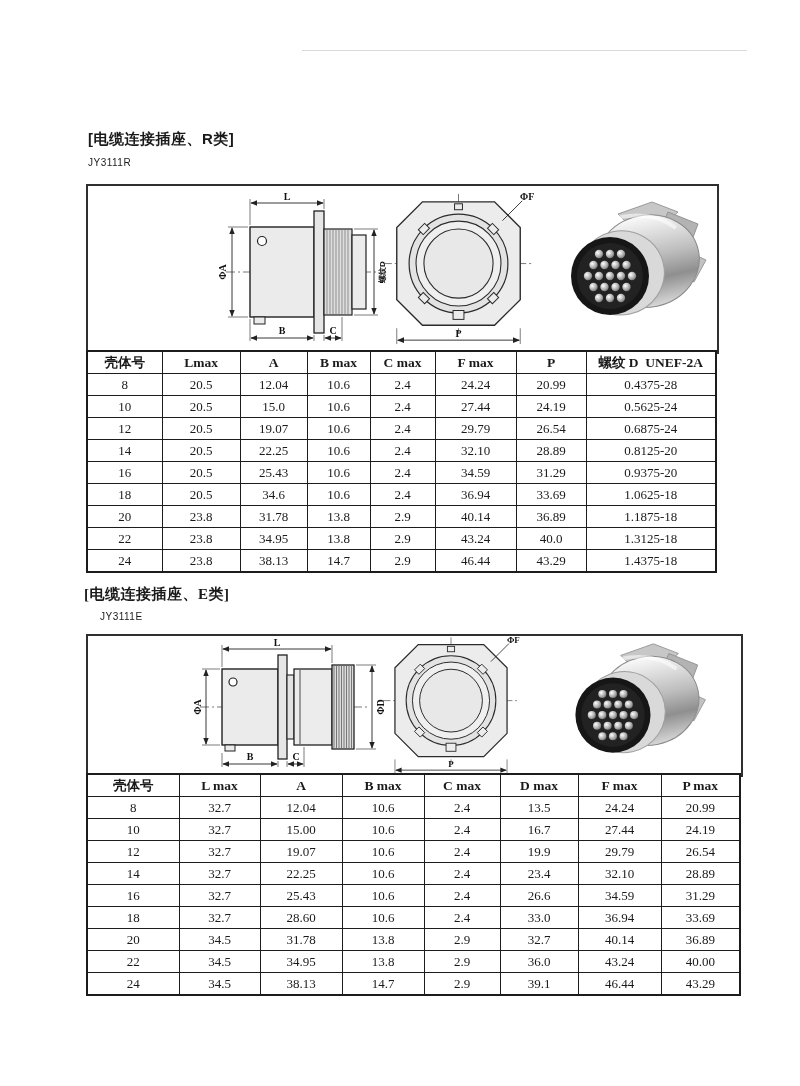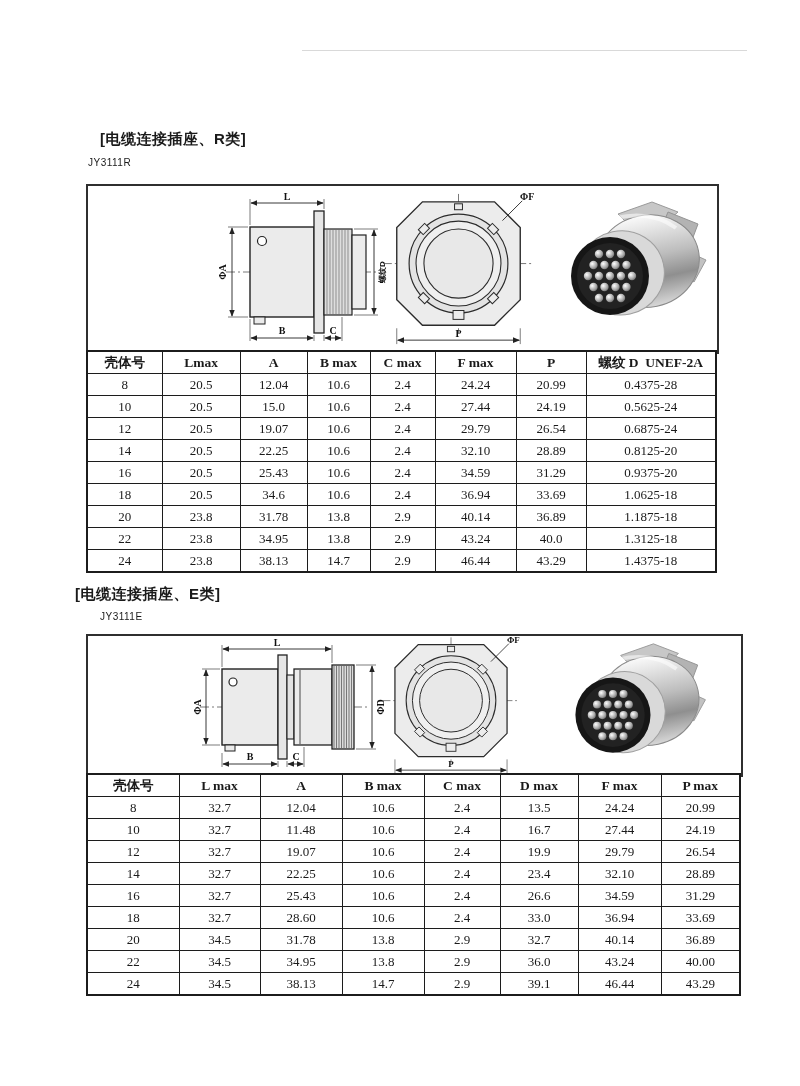--- a/index.html
+++ b/index.html
@@ -100,21 +100,21 @@
             <circle cx="65" cy="100" r="4.2" fill="url(#gPin)"></circle>
         </g>
         <path d="M60,20 Q95,12 120,30" stroke="#ffffff" stroke-width="4" fill="none" opacity="0.55"></path>
       </symbol>
     </defs>
   </svg>
 
   <div class="topline"></div>
 
 
-  <div class="seclabel" style="left:88px;top:130px;margin-left:12px;">[电缆连接插座、R类]</div>
+  <div class="seclabel" style="left:88px;top:130px;">[电缆连接插座、R类]</div>
   <div class="secmodel" style="left:88px;top:157px;">JY3111R</div>
 
   <div id="panel-r" class="panel">
 
     <svg style="left:118px;top:5px;" width="186" height="155" viewBox="0 0 186 155">
       <line x1="20" y1="81" x2="170" y2="81" stroke="#555" stroke-width="0.8" stroke-dasharray="9 3 2 3"></line>
       <rect x="44" y="36" width="64" height="90" fill="#ebebeb" stroke="#222" stroke-width="1.4"></rect>
       <circle cx="56" cy="50" r="4.5" fill="#fff" stroke="#222" stroke-width="1.2"></circle>
       <rect x="48" y="126" width="11" height="7" fill="#ebebeb" stroke="#222"></rect>
       <rect x="108" y="20" width="10" height="122" fill="#e6e6e6" stroke="#222" stroke-width="1.3"></rect>
@@ -279,21 +279,21 @@
         <td>38.13</td>
         <td>14.7</td>
         <td>2.9</td>
         <td>46.44</td>
         <td>43.29</td>
         <td>1.4375-18</td>
       </tr>
       </tbody>
   </table>
 
-  <div class="seclabel" style="left:75px;top:585px;">[电缆连接插座、E类]</div>
+  <div class="seclabel" style="left:84px;top:585px;font-family:Liberation Serif, serif;">[电缆连接插座、E类]</div>
   <div class="secmodel" style="left:88px;top:611px;margin-left:12px;">JY3111E</div>
 
   <div id="panel-e" class="panel">
 
     <svg style="left:104px;top:3px;" width="200" height="132" viewBox="0 0 200 132">
       <line x1="8" y1="68" x2="176" y2="68" stroke="#555" stroke-width="0.8" stroke-dasharray="9 3 2 3"></line>
       <rect x="30" y="30" width="56" height="76" fill="#ebebeb" stroke="#222" stroke-width="1.4"></rect>
       <circle cx="41" cy="43" r="4" fill="#fff" stroke="#222" stroke-width="1.2"></circle>
       <rect x="33" y="106" width="10" height="6" fill="#ebebeb" stroke="#222"></rect>
       <rect x="86" y="16" width="9" height="104" fill="#e6e6e6" stroke="#222" stroke-width="1.3"></rect>
@@ -380,21 +380,21 @@
         <td>12.04</td>
         <td>10.6</td>
         <td>2.4</td>
         <td>13.5</td>
         <td>24.24</td>
         <td>20.99</td>
       </tr>
         <tr>
         <td>10</td>
         <td>32.7</td>
-        <td>11.48</td>
+        <td>15.00</td>
         <td>10.6</td>
         <td>2.4</td>
         <td>16.7</td>
         <td>27.44</td>
         <td>24.19</td>
       </tr>
         <tr>
         <td>12</td>
         <td>32.7</td>
         <td>19.07</td>

